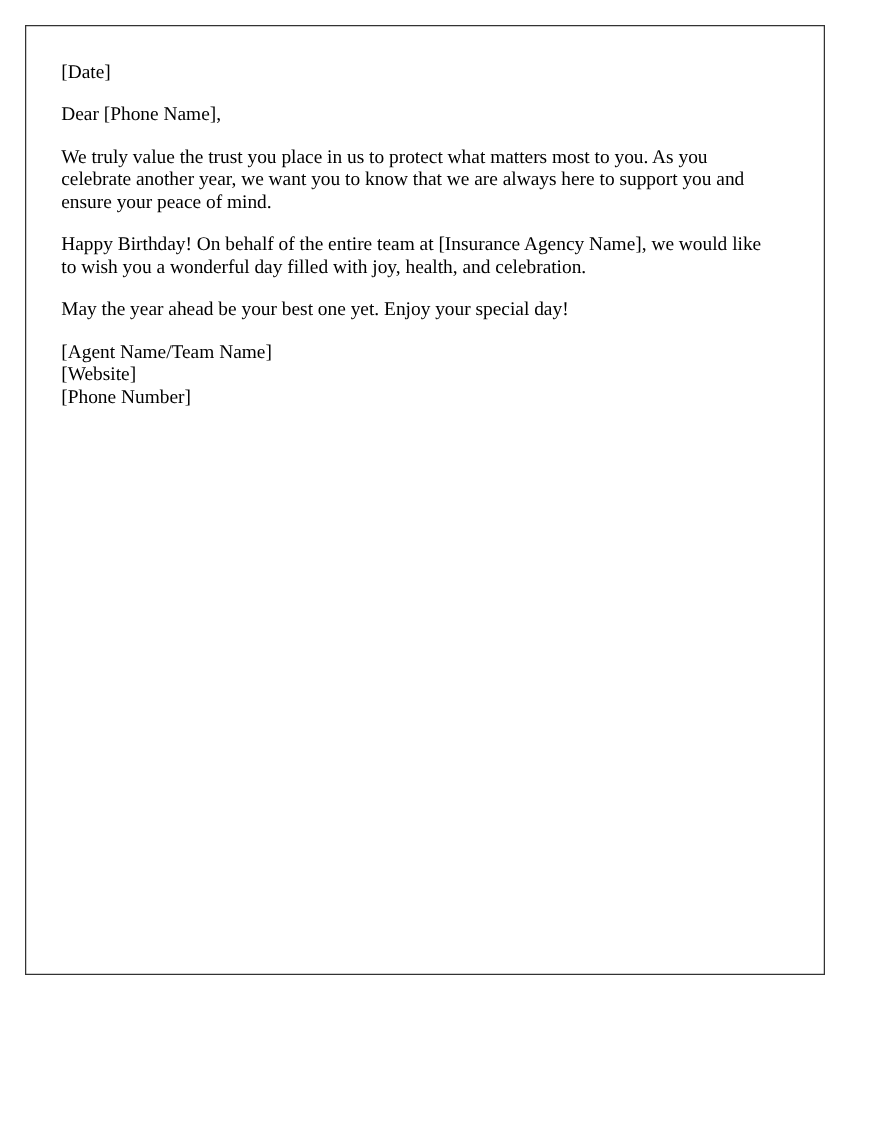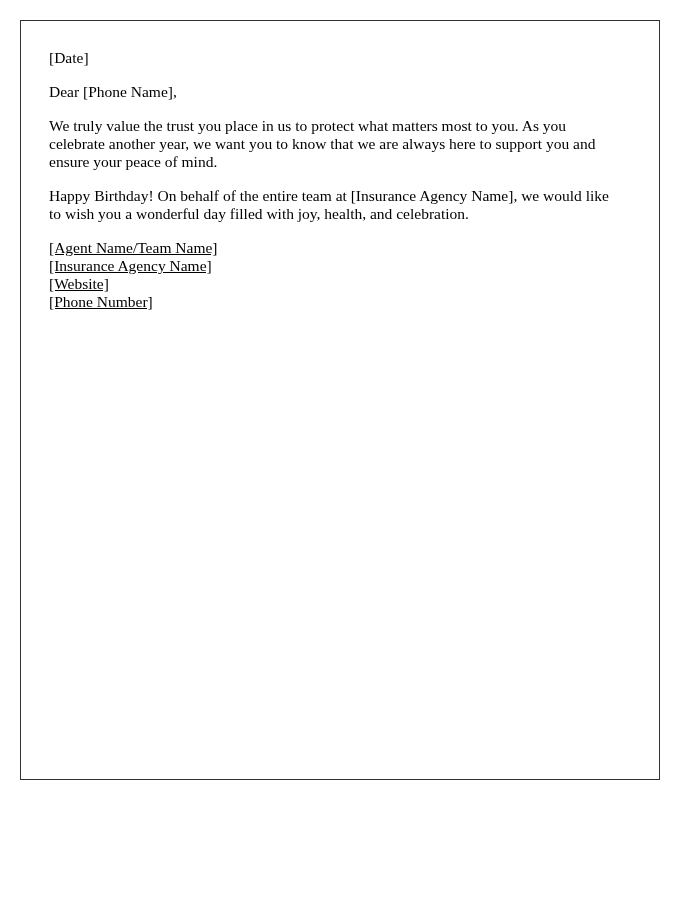--- a/index.html
+++ b/index.html
@@ -1,27 +1,27 @@
 <!DOCTYPE html>
 <html><head>
 <meta charset="utf-8">
 <style>
   html, body { margin: 0; padding: 0; background: #ffffff; }
   body { width: 700px; height: 900px; position: relative; font-family: "Liberation Serif", "DejaVu Serif", serif; color: #000; }
   .letter { position: absolute; left: 20px; top: 20px; width: 640px; height: 760px; border: 1px solid #333; box-sizing: border-box; padding: 28px 28px 0 28px; font-size: 15.5px; line-height: 18px; }
   .letter p { margin: 0 16px 16px 0; }
-  .sig div { line-height: 18px; text-decoration: underline; }
+  .sig div { line-height: 18px; }
 </style>
 </head>
 <body>
 
 <div class="letter">
   <p>[Date]</p>
   <p>Dear [Phone Name],</p>
   <p>We truly value the trust you place in us to protect what matters most to you. As you celebrate another year, we want you to know that we are always here to support you and ensure your peace of mind.</p>
   <p>Happy Birthday! On behalf of the entire team at [Insurance Agency Name], we would like to wish you a wonderful day filled with joy, health, and celebration.</p>
+  <p>May the year ahead be your best one yet. Enjoy your special day!</p>
   <div class="sig">
     <div>[Agent Name/Team Name]</div>
-    <div>[Insurance Agency Name]</div>
     <div>[Website]</div>
     <div>[Phone Number]</div>
   </div>
 </div>
 
 </body></html>

